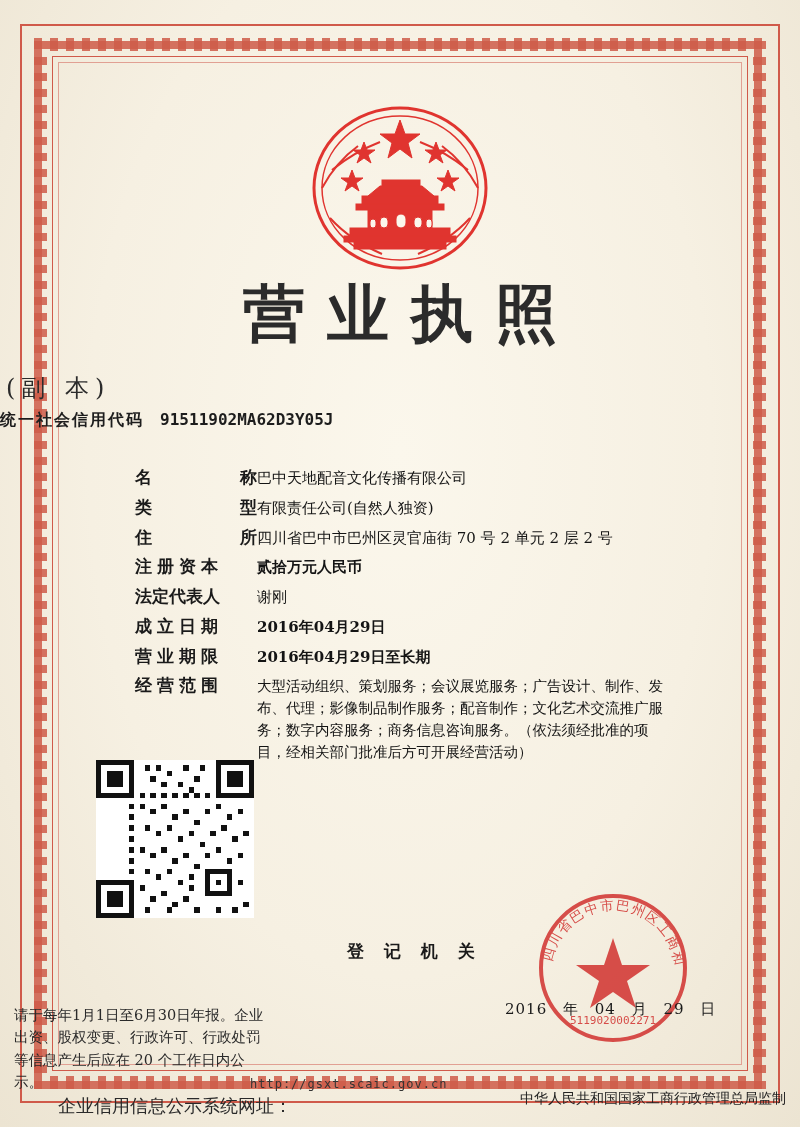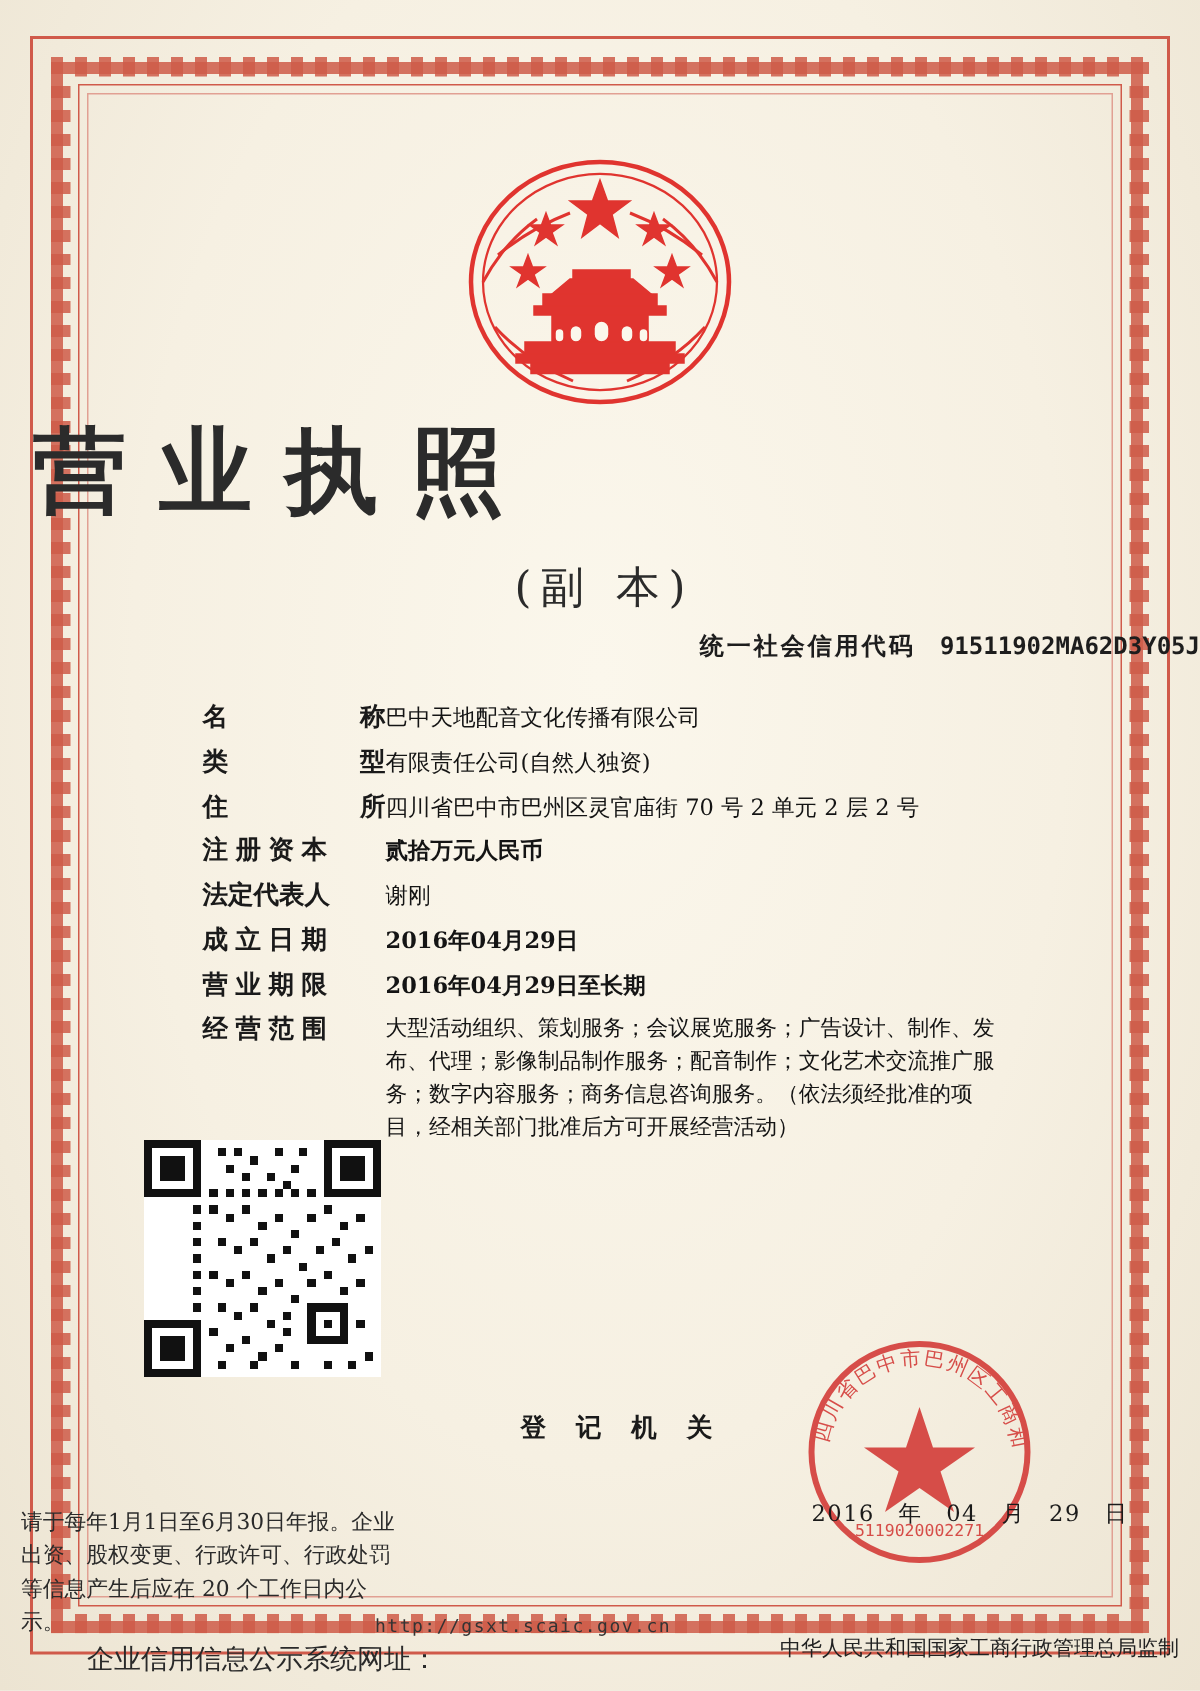--- a/index.html
+++ b/index.html
@@ -73,44 +73,44 @@
     transform: translateX(-50%);
     width: 180px;
     height: 170px;
   }
 
   
   .title {
     position: absolute;
     top: 272px;
     left: 0; right: 0;
+    text-align: center;
     font-family: "DejaVu Serif", serif;
     font-weight: bold;
     font-size: 62px;
     letter-spacing: 22px;
     text-indent: 22px;
     color: #2b2b2b;
   }
   .subtitle {
     position: absolute;
     top: 372px;
     left: 0; right: 0;
-    text-align: center;
-    font-family: "DejaVu Serif", serif;
-    font-size: 29px;
+    font-family: "DejaVu Serif", serif;
+    font-size: 24px;
     letter-spacing: 6px;
     text-indent: 6px;
     color: #2b2b2b;
   }
 
   .credit-code {
     position: absolute;
-    top: 421px;
+    top: 410px;
     left: 0; right: 0;
-    text-align: right;
+    text-align: left;
     font-family: "DejaVu Serif", serif;
     font-size: 16px;
     color: #1d1d1d;
     letter-spacing: 1px;
   }
   .credit-code .cc-label { letter-spacing: 2px; font-weight: bold; }
   .credit-code .cc-value { font-family: "DejaVu Sans Mono", monospace; font-weight: bold; margin-left: 10px; letter-spacing: 0px; }
 
   
   .fields {
@@ -185,21 +185,20 @@
 
   
   .date-line {
     position: absolute;
     top: 1000px;
     left: 505px;
     font-family: "DejaVu Serif", serif;
     font-size: 15px;
     color: #1a1a1a;
     letter-spacing: 1px;
-    margin-left: 36px;
   }
   .date-line span { margin-right: 10px; }
 
   
   .seal {
     position: absolute;
     left: 533px;
     top: 888px;
     width: 160px;
     height: 160px;

